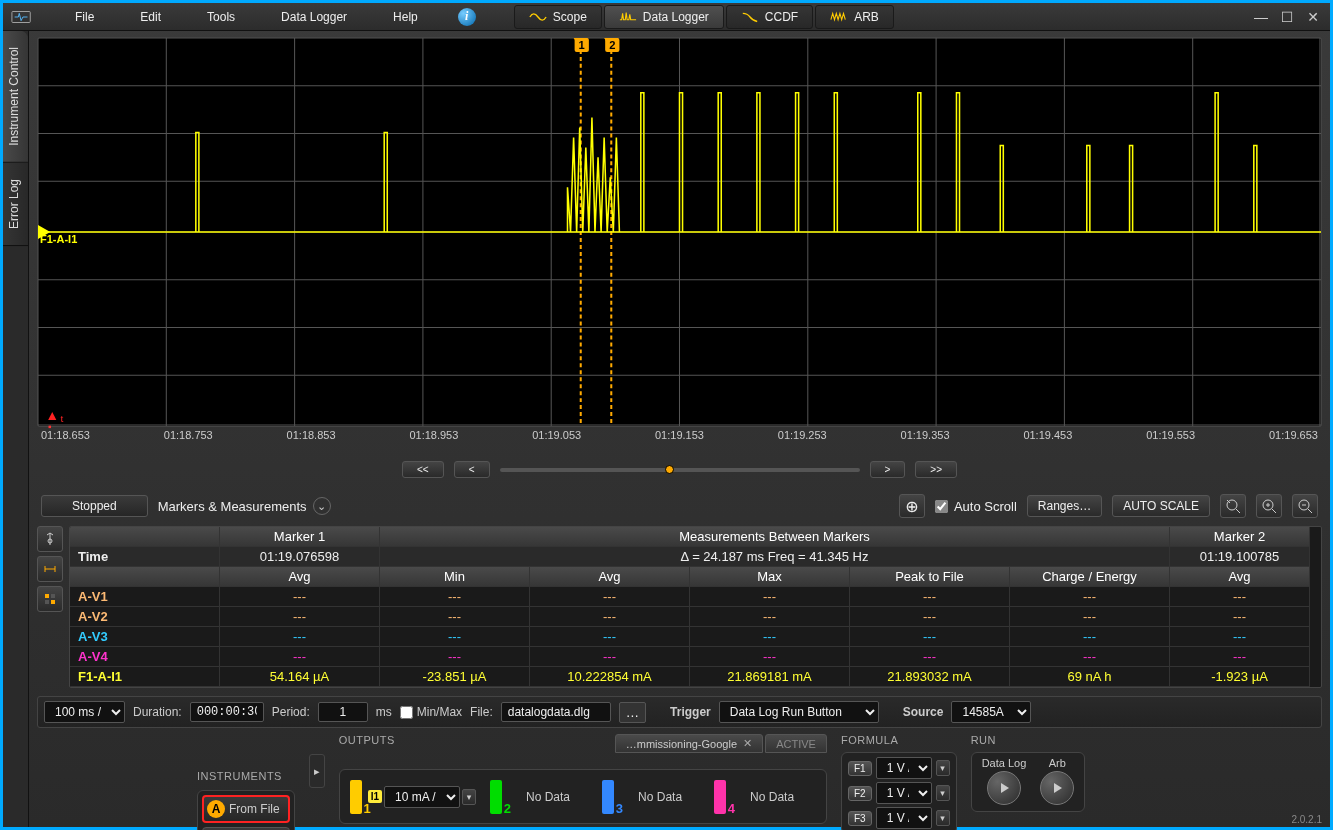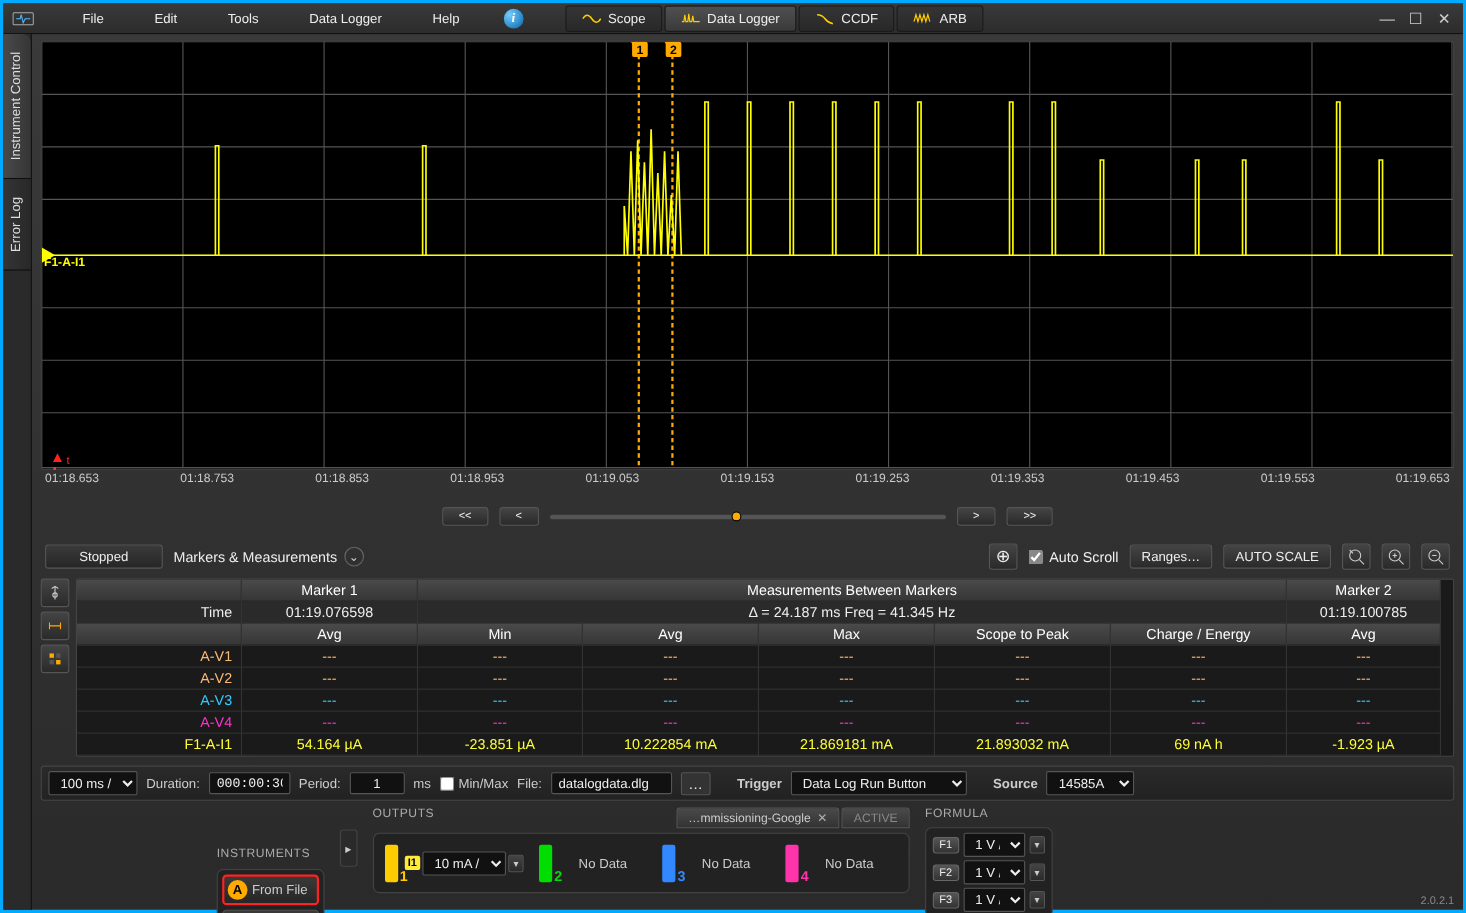--- a/index.html
+++ b/index.html
@@ -52,21 +52,21 @@
 .chk { width: 13px; height: 13px; accent-color: #888; }
 
 
 .meas-wrap { display: flex; gap: 4px; margin-top: 4px; }
 .tool-rail { width: 28px; display: flex; flex-direction: column; gap: 4px; }
 .tool-rail .icon-btn { width: 26px; height: 26px; }
 .meas-table { flex: 1; background: #1a1a1a; border: 1px solid #444; border-radius: 2px; overflow: hidden; }
 .mt-header { display: grid; grid-template-columns: 150px 160px 150px 160px 160px 160px 160px 140px; font-size: 13px; }
 .mt-row { display: grid; grid-template-columns: 150px 160px 150px 160px 160px 160px 160px 140px; font-size: 13px; }
 .mt-cell { padding: 2px 8px; border-right: 1px solid #333; border-bottom: 1px solid #333; text-align: center; color: #eee; white-space: nowrap; overflow: hidden; }
-.mt-cell.left { text-align: right; }
+.mt-cell.left { text-align: left; font-weight: bold; }
 .mt-cell.hdr { background: linear-gradient(to bottom, #4a4a4a, #363636); color: #fff; }
 .mt-cell.sub { background: #2a2a2a; }
 .mt-span5 { grid-column: span 5; }
 .c-orange { color: #fdba74; }
 .c-green  { color: #fdba74; }
 .c-cyan   { color: #33ccff; }
 .c-magenta{ color: #ff33cc; }
 .c-yellow { color: #ffff33; }
 
 
@@ -93,21 +93,21 @@
 .out-bar { width: 12px; height: 34px; border-radius: 2px; position: relative; }
 .out-bar .num { position: absolute; bottom: -2px; right: -9px; font-weight: bold; font-size: 13px; }
 .ob1 { background: #ffcc00; } .ob1 .num { color: #ffcc00; }
 .ob2 { background: #00dd00; } .ob2 .num { color: #00dd00; }
 .ob3 { background: #3388ff; } .ob3 .num { color: #3388ff; }
 .ob4 { background: #ff33aa; } .ob4 .num { color: #ff33aa; }
 .out-sel { display: flex; align-items: center; gap: 2px; }
 .tiny-tag { background: #ffeb3b; color: #000; font-size: 10px; padding: 1px 3px; border-radius: 2px; font-weight: bold; }
 .nodata { color: #ccc; font-size: 12px; padding: 0 18px; }
 
-.doc-tabs { display: flex; gap: 2px; margin-bottom: 2px; }
+.doc-tabs { display: flex; gap: 2px; margin-bottom: 14px; }
 .doc-tab { background: linear-gradient(to bottom, #4a4a4a, #333); padding: 2px 10px; font-size: 11px; border-radius: 3px 3px 0 0; border: 1px solid #555; display: flex; gap: 6px; align-items: center; }
 .doc-tab .x { color: #aaa; cursor: pointer; }
 .doc-tab.muted { color: #888; }
 
 .formula-col { display: flex; flex-direction: column; gap: 2px; }
 .formula-grid { background: #222; border: 1px solid #444; border-radius: 6px; padding: 4px 6px; display: grid; grid-template-columns: auto auto auto; gap: 3px 4px; align-items: center; }
 .fkey { background: linear-gradient(to bottom, #555, #333); border: 1px solid #666; border-radius: 3px; font-size: 10px; padding: 1px 5px; color: #eee; }
 .fctl { width: 14px; height: 16px; background: linear-gradient(to bottom, #444, #2a2a2a); border: 1px solid #555; border-radius: 2px; font-size: 9px; text-align: center; color: #ccc; cursor: pointer; line-height: 14px; }
 
 .run-col { display: flex; flex-direction: column; gap: 2px; }
@@ -349,21 +349,21 @@
             <div class="mt-cell sub">01:19.076598</div>
             <div class="mt-cell sub mt-span5">Δ = 24.187 ms   Freq = 41.345 Hz</div>
             <div class="mt-cell sub">01:19.100785</div>
           </div>
           <div class="mt-row">
             <div class="mt-cell hdr"></div>
             <div class="mt-cell hdr">Avg</div>
             <div class="mt-cell hdr">Min</div>
             <div class="mt-cell hdr">Avg</div>
             <div class="mt-cell hdr">Max</div>
-            <div class="mt-cell hdr">Scope to Peak</div>
+            <div class="mt-cell hdr">Peak to File</div>
             <div class="mt-cell hdr">Charge / Energy</div>
             <div class="mt-cell hdr">Avg</div>
           </div>
           <div class="mt-row">
             <div class="mt-cell left c-orange">A-V1</div>
             <div class="mt-cell c-orange">---</div>
             <div class="mt-cell c-orange">---</div>
             <div class="mt-cell c-orange">---</div>
             <div class="mt-cell c-orange">---</div>
             <div class="mt-cell c-orange">---</div>
@@ -506,20 +506,41 @@
             <span class="fctl">▾</span>
             <span class="fkey">F2</span>
             <select class="select-box" style="width:56px"><option>1 V /</option></select>
             <span class="fctl">▾</span>
             <span class="fkey">F3</span>
             <select class="select-box" style="width:56px"><option>1 V /</option></select>
             <span class="fctl">▾</span>
           </div>
         </div>
 
+        <div class="run-col">
+          <div class="col-label">RUN</div>
+          <div class="run-row">
+            <div class="run-item">
+              <span>Data Log</span>
+              <div class="run-circle">
+                    <svg width="14" height="14" viewBox="0 0 14 14">
+                      <polygon points="4,2 12,7 4,12"></polygon>
+                    </svg>
+                  </div>
+            </div>
+            <div class="run-item">
+              <span>Arb</span>
+              <div class="run-circle">
+                    <svg width="14" height="14" viewBox="0 0 14 14">
+                      <polygon points="4,2 12,7 4,12"></polygon>
+                    </svg>
+                  </div>
+            </div>
+          </div>
+        </div>
 
       </div>
 
     </div>
   </div>
 
   <div class="version">2.0.2.1</div>
 
 </div>
 </div>

